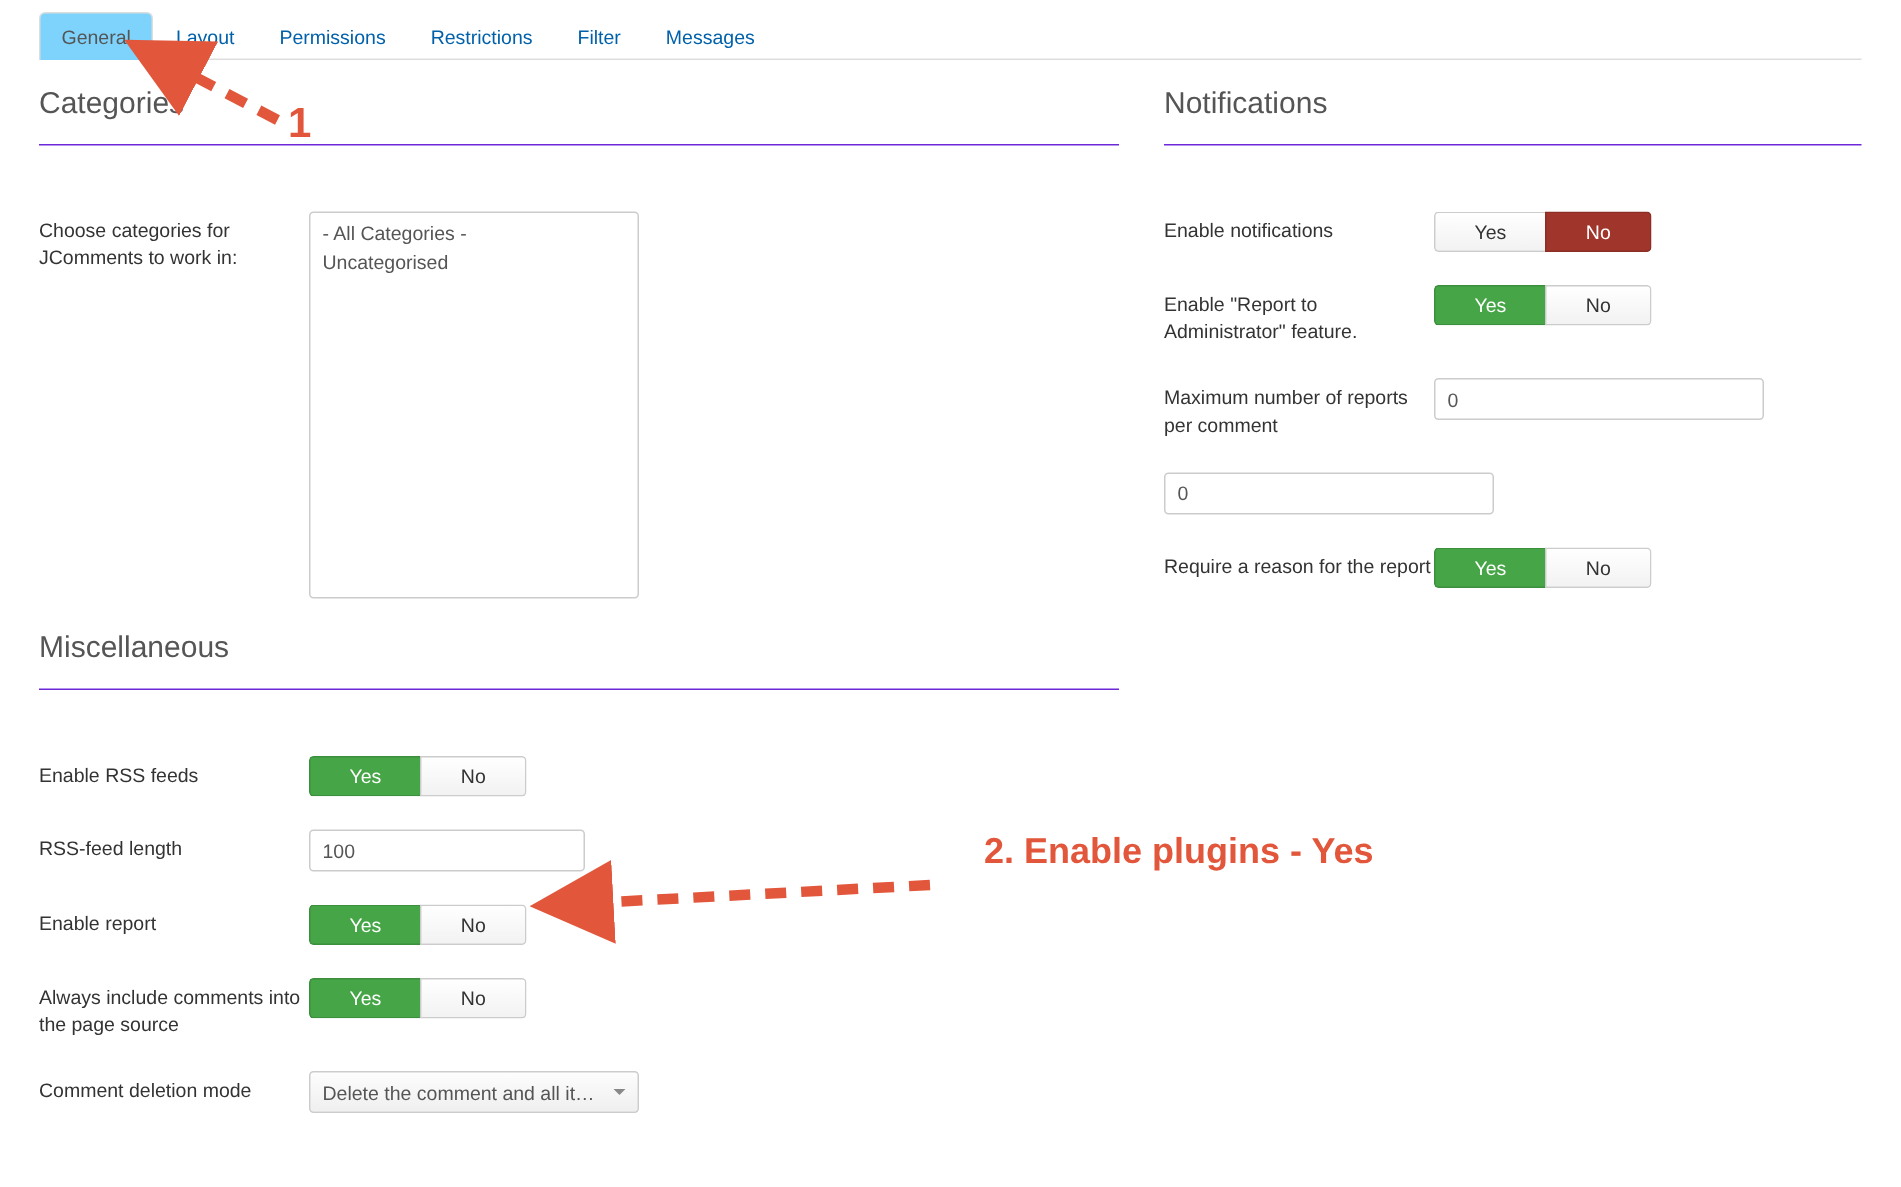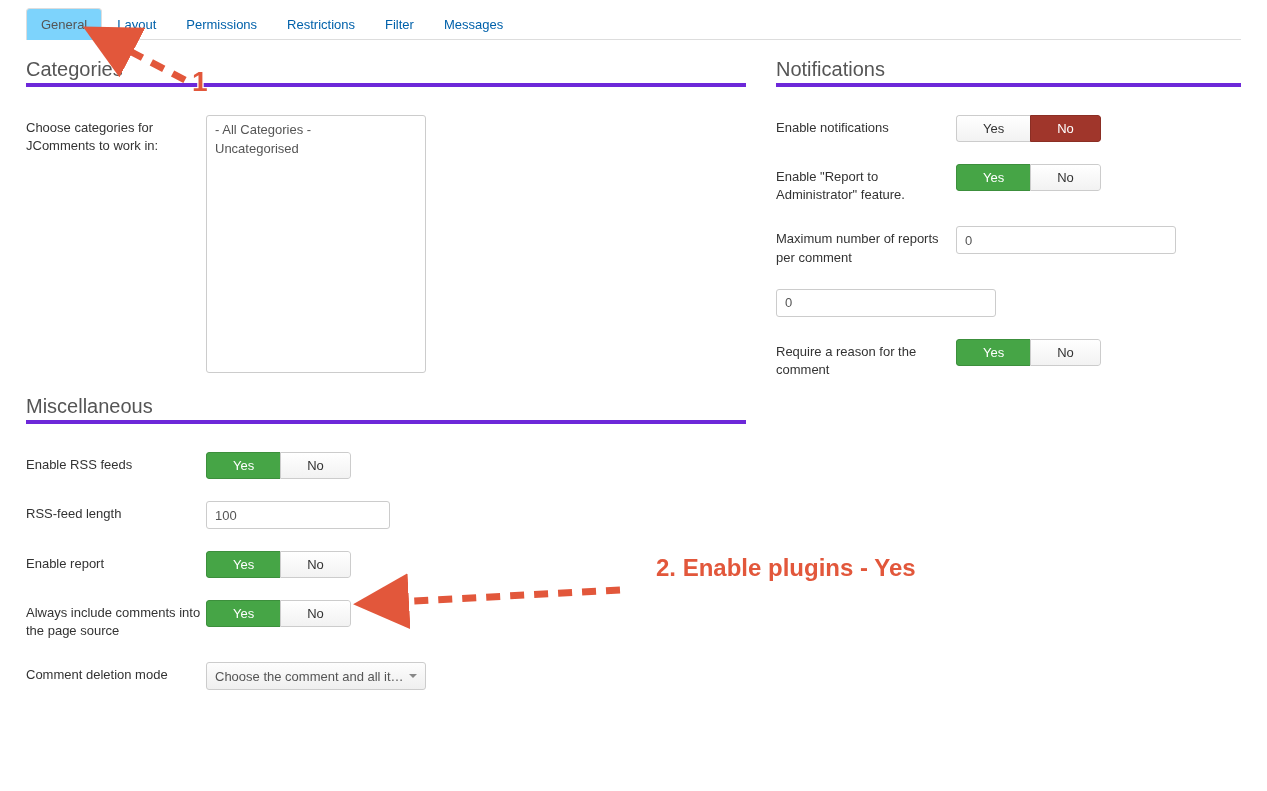--- a/index.html
+++ b/index.html
@@ -36,23 +36,23 @@
   .columns {
     display: flex;
     gap: 30px;
   }
   .col-left { flex: 0 0 720px; }
   .col-right { flex: 1 1 auto; }
   h3.section {
     font-size: 20px;
     font-weight: 400;
     color: #555;
-    border-bottom: 4px solid #6d28d9;
-    padding-bottom: 2px;
-    margin: 18px 0 28px 0;
+    border-bottom: 1px solid #6d28d9;
+    padding-bottom: 15px;
+    margin: 18px 0 44px 0;
   }
   h3.section.first { margin-top: 0; }
   .field {
     display: flex;
     align-items: flex-start;
     margin-bottom: 22px;
   }
   .field-label {
     flex: 0 0 180px;
     color: #333;
@@ -221,21 +221,21 @@
             <button class="active-yes">Yes</button>
             <button>No</button>
           </div>
         </div>
       </div>
 
       <div class="field">
         <div class="field-label">Comment deletion mode</div>
         <div class="field-control">
           <div class="select-dd">
-            <span class="txt">Choose the comment and all it…</span>
+            <span class="txt">Delete the comment and all it…</span>
             <span class="caret"></span>
           </div>
         </div>
       </div>
 
     </div>
 
     <div class="col-right">
       <h3 class="section first">Notifications</h3>
 
@@ -267,21 +267,21 @@
         </div>
       </div>
 
       <div class="field">
         <div class="field-control">
           <input type="text" value="0" style="">
         </div>
       </div>
 
       <div class="field">
-        <div class="field-label">Require a reason for the comment</div>
+        <div class="field-label">Require a reason for the report</div>
         <div class="field-control">
           <div class="btn-group">
             <button class="active-yes">Yes</button>
             <button>No</button>
           </div>
         </div>
       </div>
 
     </div>
   </div>

